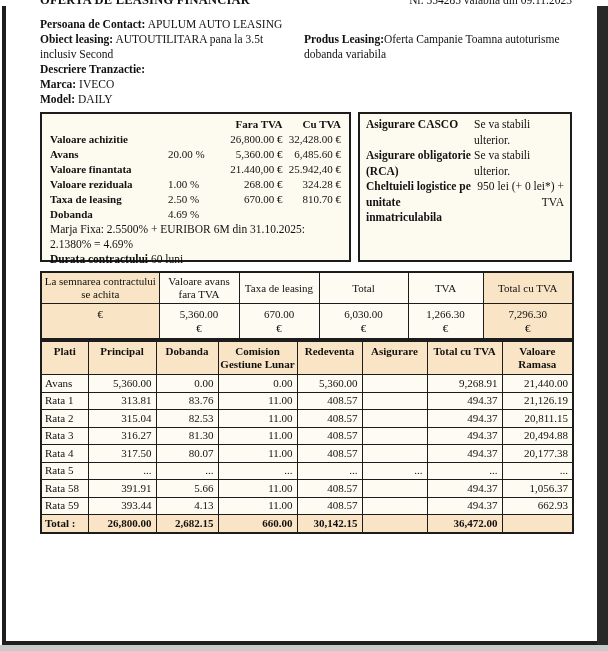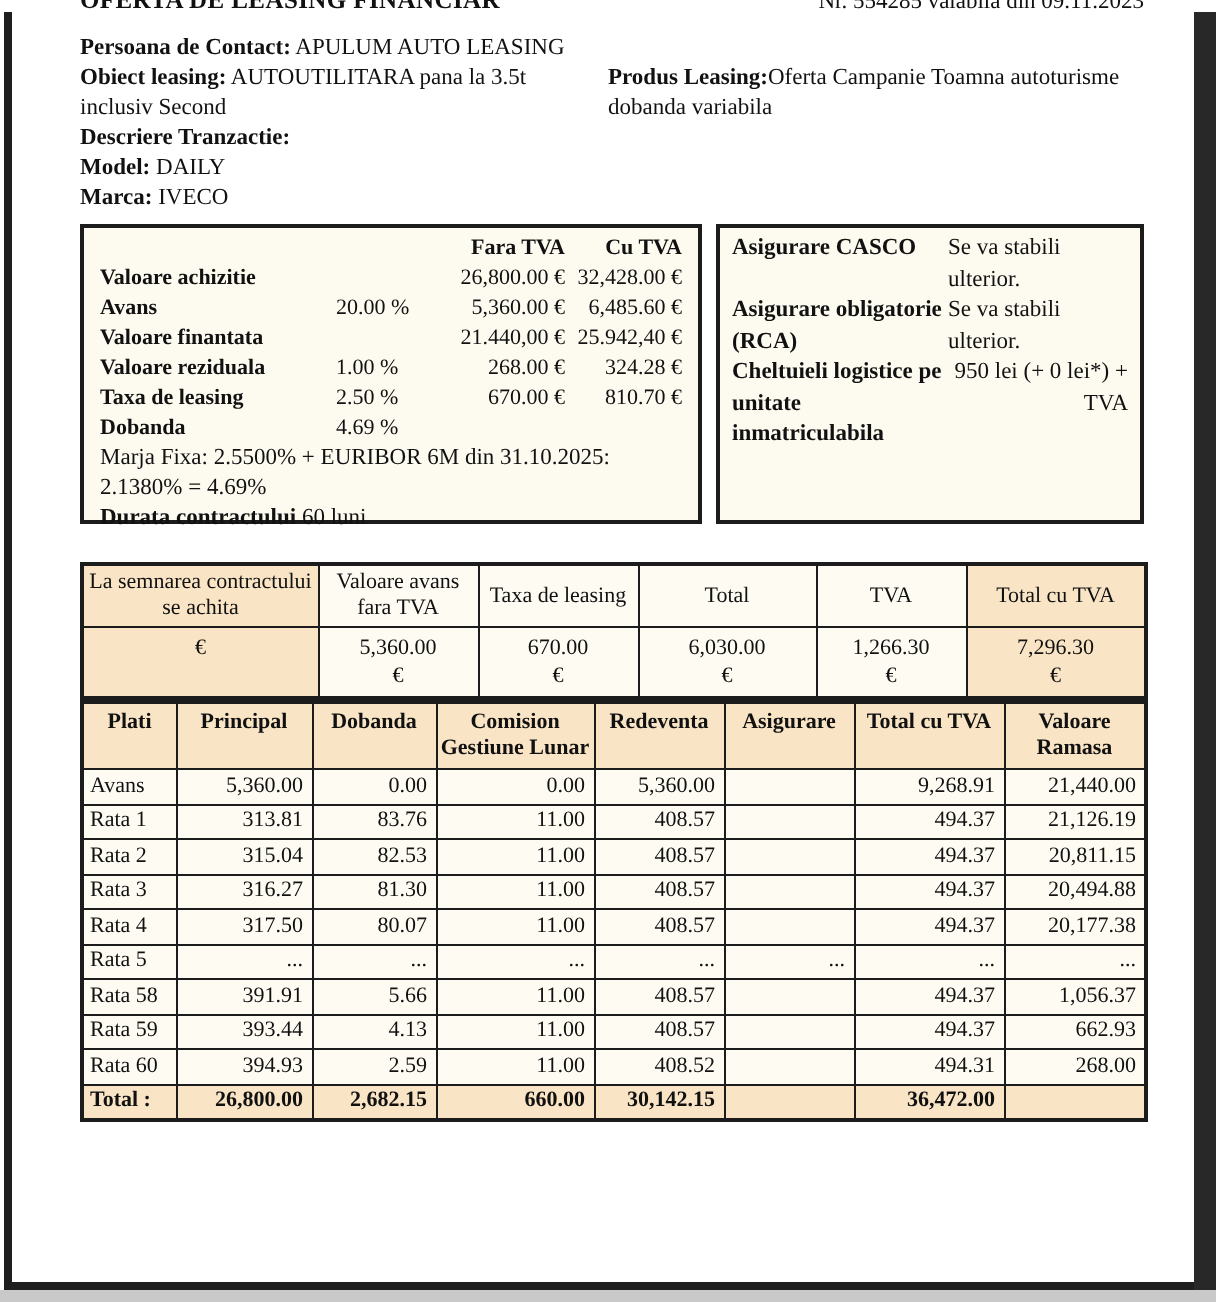--- a/index.html
+++ b/index.html
@@ -47,21 +47,21 @@
   .ins-grid { display:grid; grid-template-columns:108px 1fr; font-size:11.5px; line-height:15.5px; }
   .ins-label { font-weight:bold; padding-right:2px; }
   .ins-value { white-space:normal; }
   .ins-value.pre { white-space:pre-line; }
   .ins-value.right { text-align:right; }
 
   table.grid { border-collapse:collapse; table-layout:fixed; width:532px; }
   table.grid th, table.grid td { border:1px solid #1c1c1c; overflow:hidden; }
   table.grid { border:2px solid #1c1c1c; }
 
-  .sign-table { margin-top:19px; font-size:11px; }
+  .sign-table { margin-top:9px; font-size:11px; }
   .sign-table th { font-weight:normal; text-align:center; padding:2px 2px; line-height:13px; vertical-align:middle; height:30px; background:#fdfbf2; }
   .sign-table td { text-align:center; vertical-align:top; padding:3px 2px; line-height:14px; height:34px; white-space:pre-line; background:#fdfbf2; }
   .sign-table .tan { background:#f9e4c5; }
 
   .sched-table { font-size:11px; }
   .sched-table th { font-weight:bold; text-align:center; background:#f9e4c5; line-height:13px; padding:3px 1px; vertical-align:top; height:31px; }
   .sched-table td { background:#fdfbf2; line-height:13.5px; padding:1.5px 4px; vertical-align:top; }
   .sched-table td.c-label { text-align:left; padding-left:3px; }
   .sched-table td.c-num   { text-align:right; }
   .sched-table tr.total-row td { font-weight:bold; background:#f9e4c5; }
@@ -92,26 +92,26 @@
         <span>AUTOUTILITARA pana la 3.5t inclusiv Second</span>
       </div>
       <div class="col-right">
         <b>Produs Leasing:</b><span>Oferta Campanie Toamna autoturisme dobanda variabila</span>
       </div>
     </div>
     <div>
       <b>Descriere Tranzactie:</b>
     </div>
     <div>
+      <b>Marca:</b>
+      <span>IVECO</span>
+    </div>
+    <div>
       <b>Model:</b>
       <span>DAILY</span>
-    </div>
-    <div>
-      <b>Marca:</b>
-      <span>IVECO</span>
     </div>
   </div>
 
   <div class="boxes">
 
     <div class="box box-finance">
       <table class="fin-table">
         <tbody>
             <tr>
           <td class="fin-label"></td>
@@ -311,30 +311,20 @@
         <tr>
           <td class="c-label">Rata 59</td>
           <td class="c-num">393.44</td>
           <td class="c-num">4.13</td>
           <td class="c-num">11.00</td>
           <td class="c-num">408.57</td>
           <td class="c-num"></td>
           <td class="c-num">494.37</td>
           <td class="c-num">662.93</td>
         </tr>
-        <tr>
-          <td class="c-label">Rata 60</td>
-          <td class="c-num">394.93</td>
-          <td class="c-num">2.59</td>
-          <td class="c-num">11.00</td>
-          <td class="c-num">408.52</td>
-          <td class="c-num"></td>
-          <td class="c-num">494.31</td>
-          <td class="c-num">268.00</td>
-        </tr>
         <tr class="total-row">
           <td class="c-label">Total :</td>
           <td class="c-num">26,800.00</td>
           <td class="c-num">2,682.15</td>
           <td class="c-num">660.00</td>
           <td class="c-num">30,142.15</td>
           <td class="c-num"></td>
           <td class="c-num">36,472.00</td>
           <td class="c-num"></td>
         </tr>

